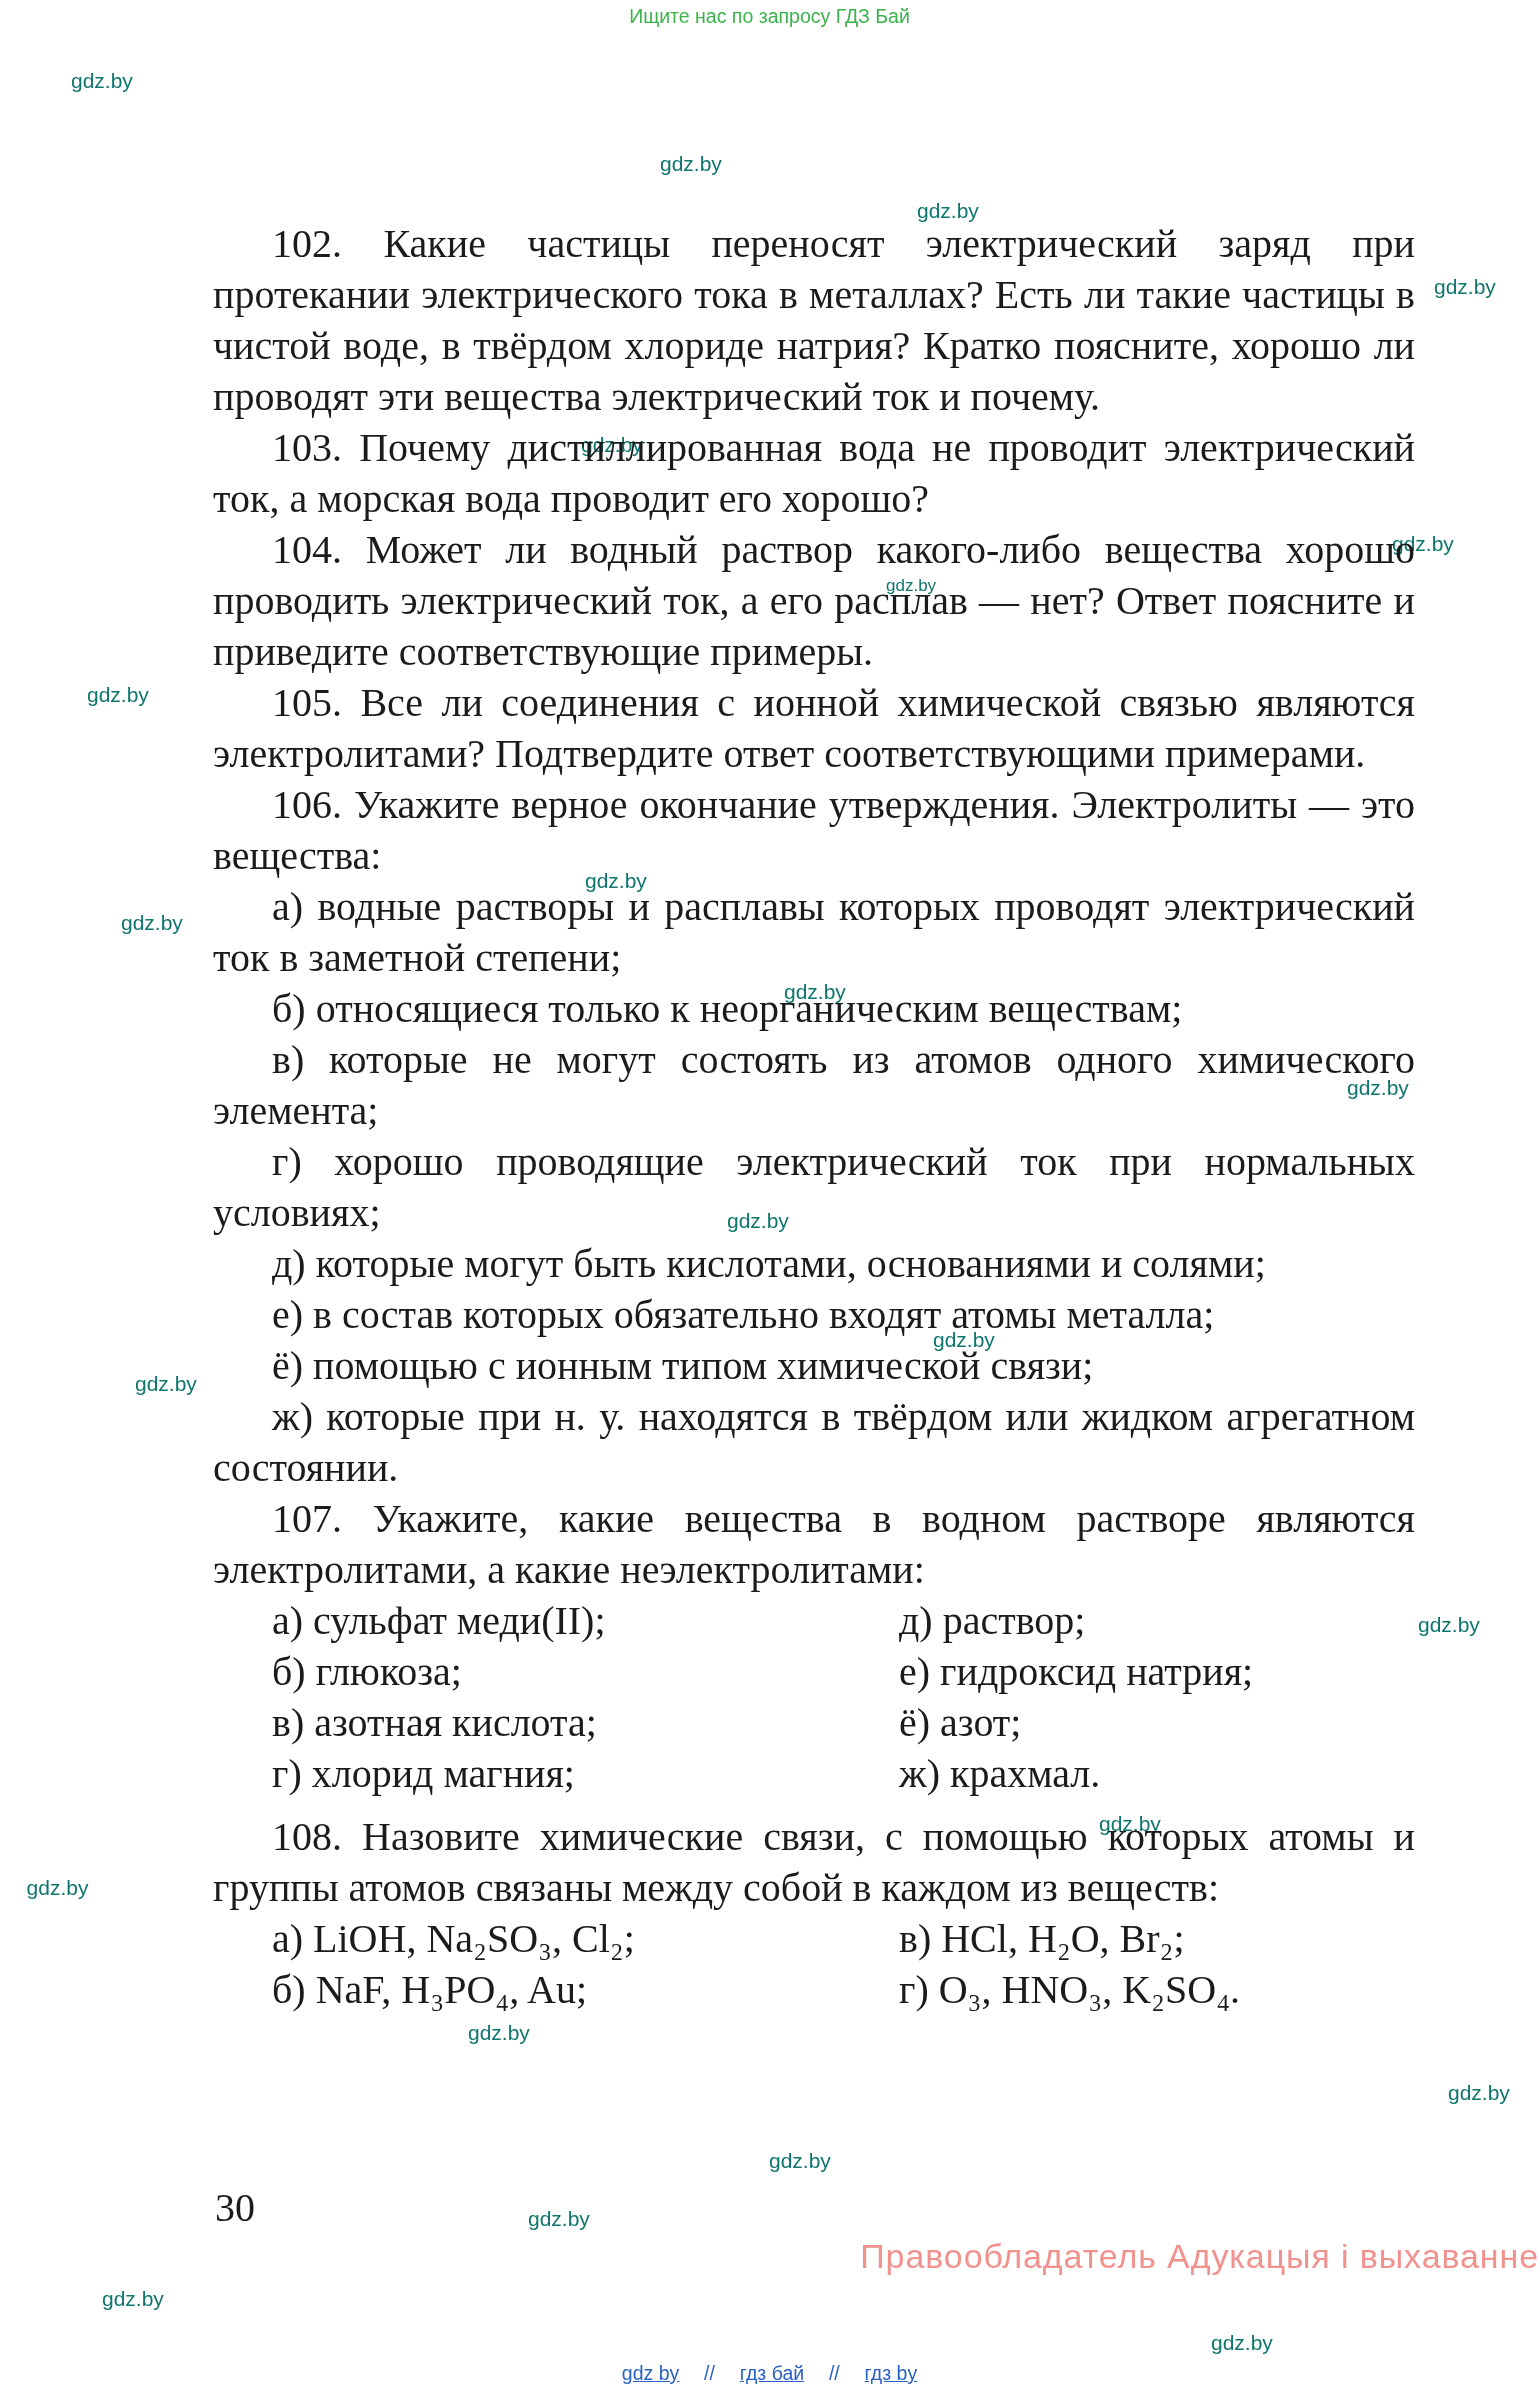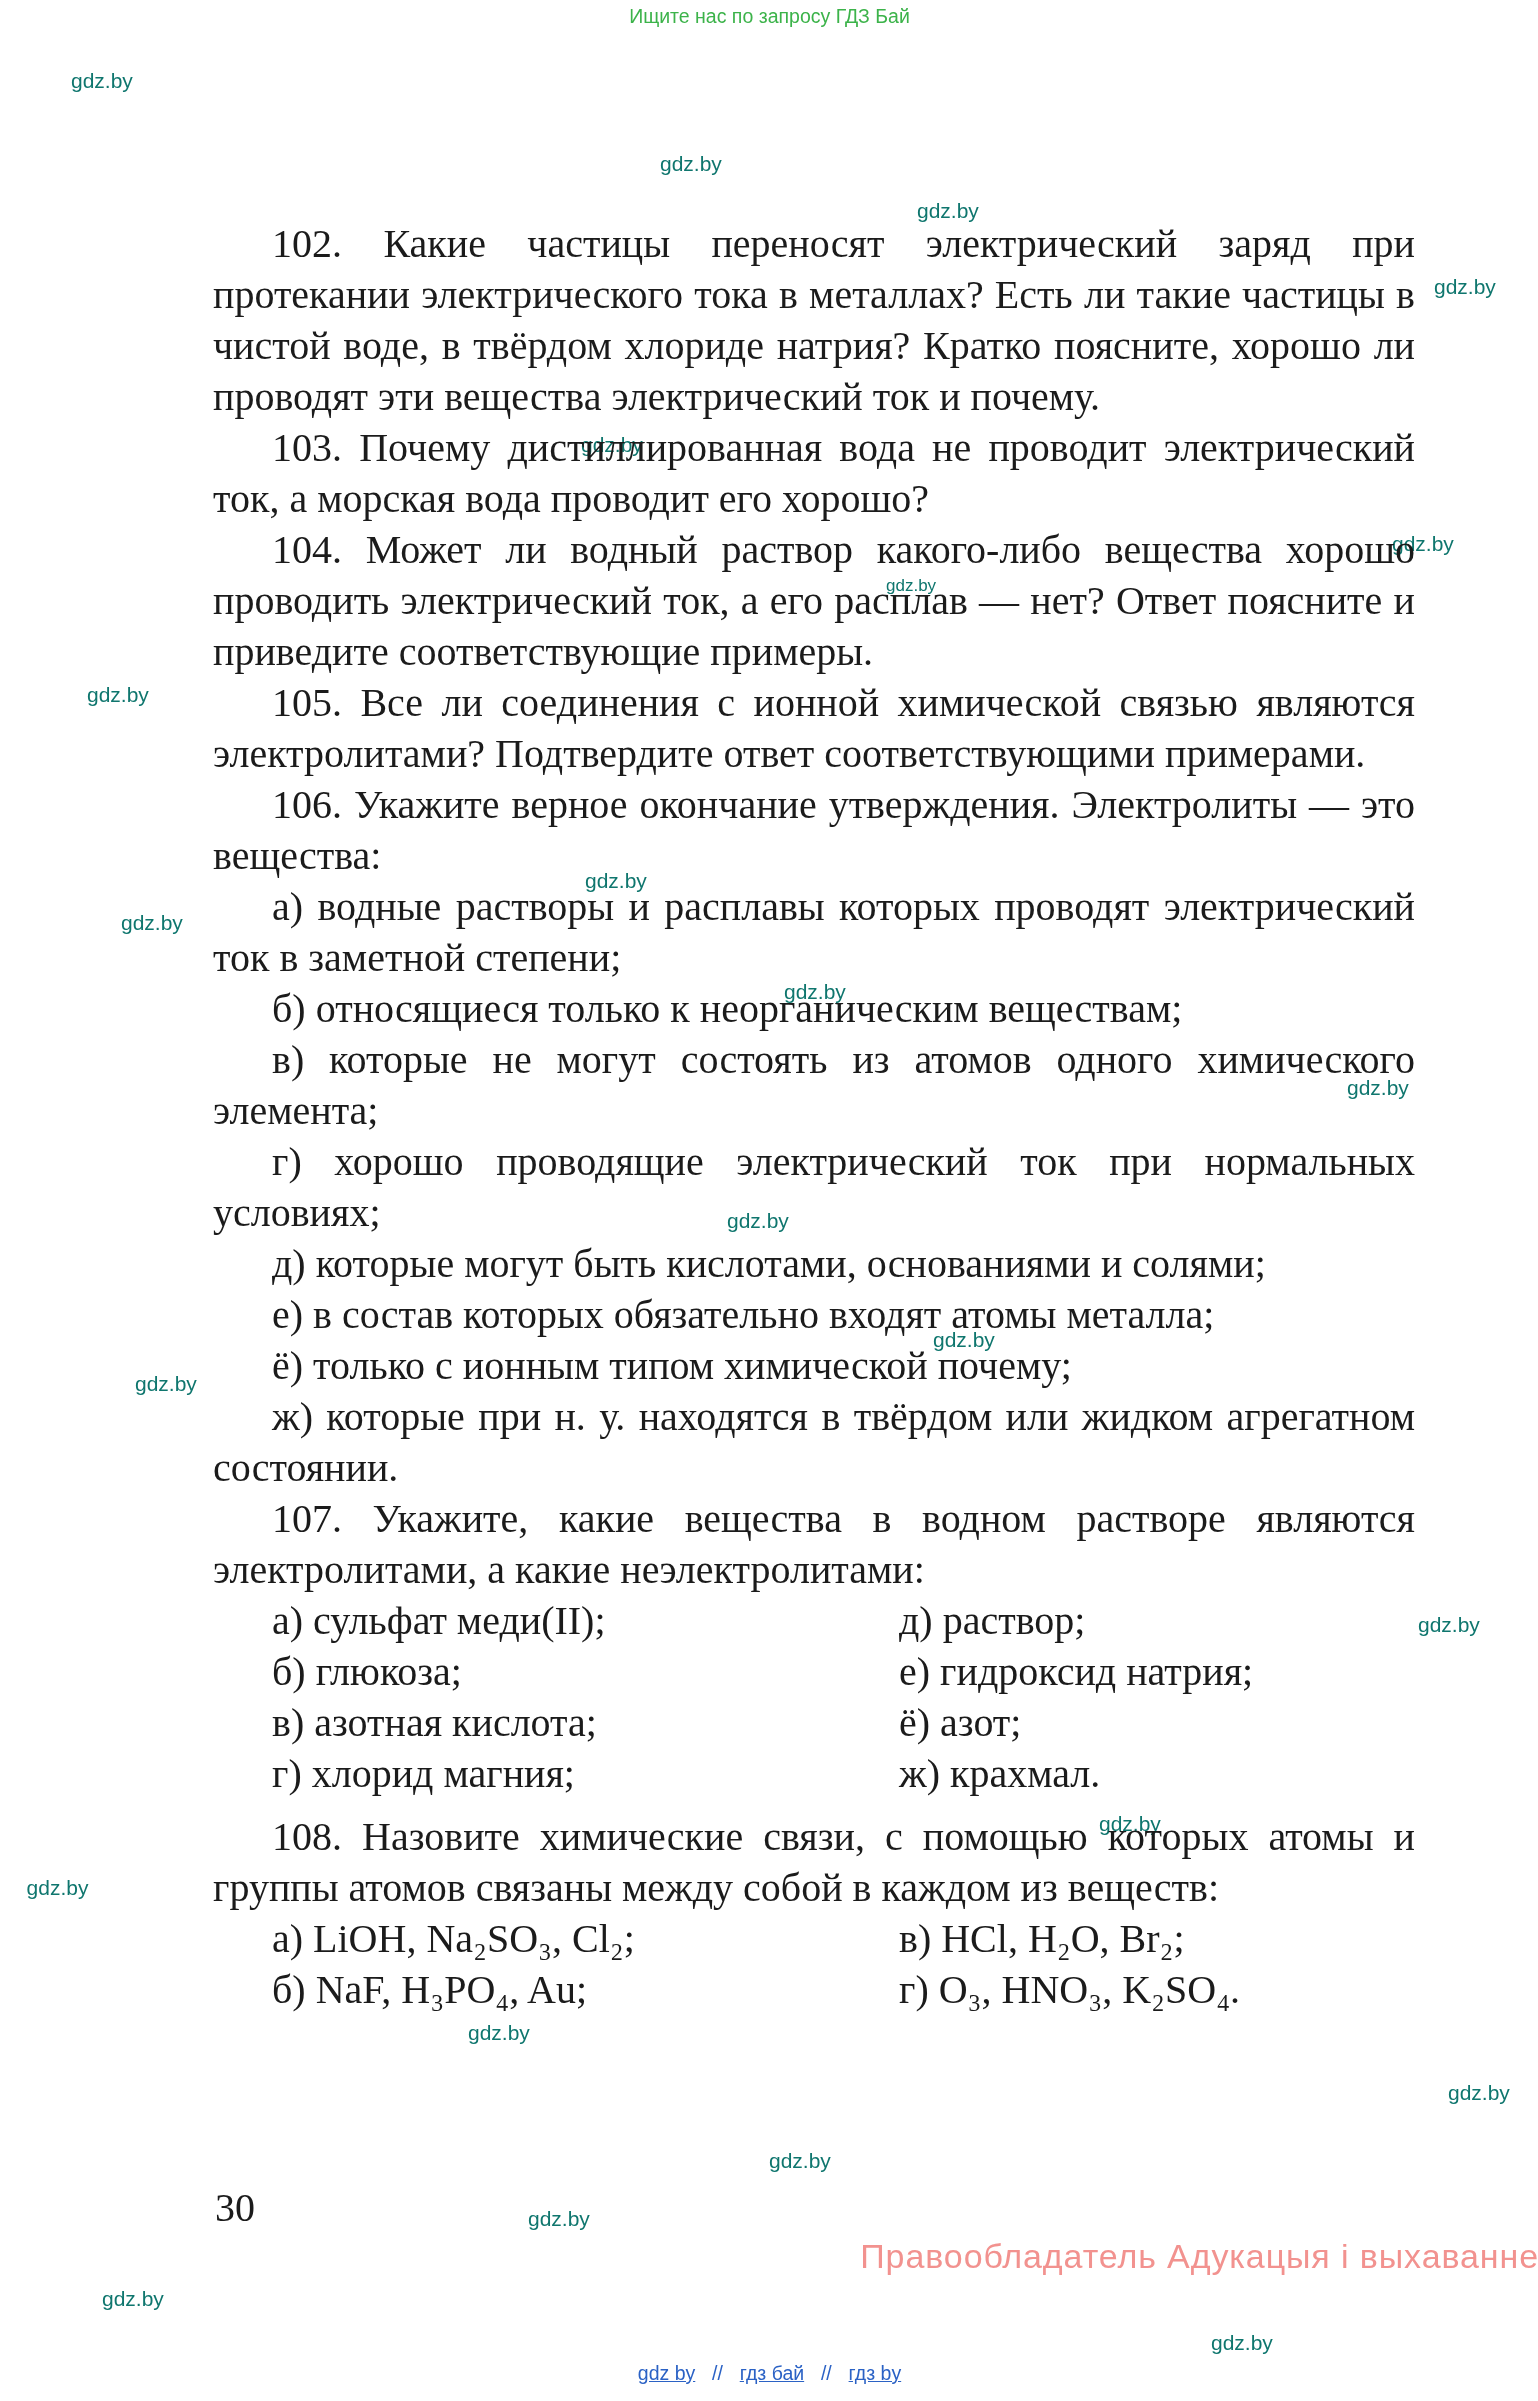--- a/index.html
+++ b/index.html
@@ -61,21 +61,21 @@
     letter-spacing: 0.9px;
   }
   .footer-links {
     position: absolute;
     top: 2362px; left: 0; width: 100%;
     text-align: center;
     font-family: "Liberation Sans", "DejaVu Sans", sans-serif;
     font-size: 19.5px;
     color: #2b62c5;
   }
-  .flink { text-decoration: underline; cursor: pointer; margin: 0 15px; }
+  .flink { text-decoration: underline; cursor: pointer; margin: 0 23px; }
   .fsep { margin: 0 1.8px; }
 </style>
 </head>
 <body>
 
 <div class="page">
 
   <div class="promo">Ищите нас по запросу ГДЗ Бай</div>
 
   <span class="wm" style="left:71px;top:69px">gdz.by</span>
@@ -113,21 +113,21 @@
 
     <p class="para"><span>105.</span> <span>Все ли соединения с ионной химической связью являются электролитами? Подтвердите ответ соответствующими примерами.</span></p>
 
     <p class="para"><span>106.</span> <span>Укажите верное окончание утверждения. Электролиты — это вещества:</span></p>
     <p class="para">а) водные растворы и расплавы которых проводят электрический ток в заметной степени;</p>
     <p class="para">б) относящиеся только к неорганическим веществам;</p>
     <p class="para">в) которые не могут состоять из атомов одного химического элемента;</p>
     <p class="para">г) хорошо проводящие электрический ток при нормальных условиях;</p>
     <p class="para">д) которые могут быть кислотами, основаниями и солями;</p>
     <p class="para">е) в состав которых обязательно входят атомы металла;</p>
-    <p class="para">ё) только с ионным типом химической почему;</p>
+    <p class="para">ё) помощью с ионным типом химической связи;</p>
     <p class="para">ж) которые при н. у. находятся в твёрдом или жидком агрегатном состоянии.</p>
 
     <p class="para"><span>107.</span> <span>Укажите, какие вещества в водном растворе являются электролитами, а какие неэлектролитами:</span></p>
     <div class="two-col">
       <div class="row">
           <span class="cell-l">а) сульфат меди(II);</span>
           <span class="cell-r">д) раствор;</span>
         </div>
       <div class="row">
           <span class="cell-l">б) глюкоза;</span>

